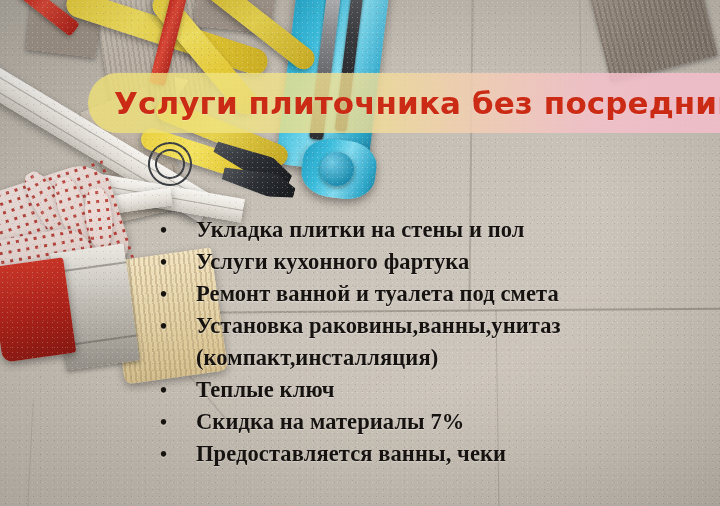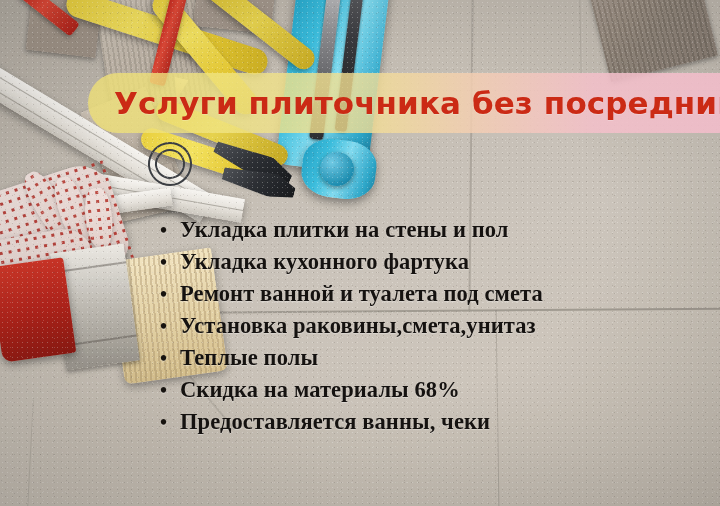--- a/index.html
+++ b/index.html
@@ -244,21 +244,21 @@
   }
   .svc-bullet {
     flex: 0 0 auto;
     width: 20px;
     text-align: left;
     font-size: 20px;
     line-height: 32px;
     color: #17130f;
   }
   .svc-bullet.empty { color: transparent; }
-  .svc-label { flex: 1 1 auto; }
+  .svc-label { flex: 1 1 auto; margin-left: 16px; }
   .svc-item.cont .svc-label { padding-left: 0; }
 </style>
 </head>
 <body>
 
 <div id="poster">
 
   <div class="photo">
 
     <div class="bg-layer floor"></div>
@@ -345,37 +345,41 @@
     <div class="banner-text">Услуги плиточника без посредников</div>
   </div>
 
   <div class="services">
     <div class="svc-item">
       <span class="svc-bullet">•</span>
       <span class="svc-label">Укладка плитки на стены и пол</span>
     </div>
     <div class="svc-item">
       <span class="svc-bullet">•</span>
-      <span class="svc-label">Укладка кухонного фартука</span>
+      <span class="svc-label">Услуги кухонного фартука</span>
     </div>
     <div class="svc-item">
       <span class="svc-bullet">•</span>
       <span class="svc-label">Ремонт ванной и туалета под смета</span>
     </div>
     <div class="svc-item">
       <span class="svc-bullet">•</span>
-      <span class="svc-label">Установка раковины,смета,унитаз</span>
-    </div>
-    <div class="svc-item">
-      <span class="svc-bullet">•</span>
-      <span class="svc-label"> Теплые полы</span>
-    </div>
-    <div class="svc-item">
-      <span class="svc-bullet">•</span>
-      <span class="svc-label">Скидка на материалы 68%</span>
+      <span class="svc-label">Установка раковины,ванны,унитаз</span>
+    </div>
+    <div class="svc-item cont">
+      <span class="svc-bullet empty"></span>
+      <span class="svc-label">(компакт,инсталляция)</span>
+    </div>
+    <div class="svc-item">
+      <span class="svc-bullet">•</span>
+      <span class="svc-label"> Теплые ключ</span>
+    </div>
+    <div class="svc-item">
+      <span class="svc-bullet">•</span>
+      <span class="svc-label">Скидка на материалы 7%</span>
     </div>
     <div class="svc-item">
       <span class="svc-bullet">•</span>
       <span class="svc-label">Предоставляется ванны, чеки</span>
     </div>
   </div>
 
 </div>
 
 </body></html>

